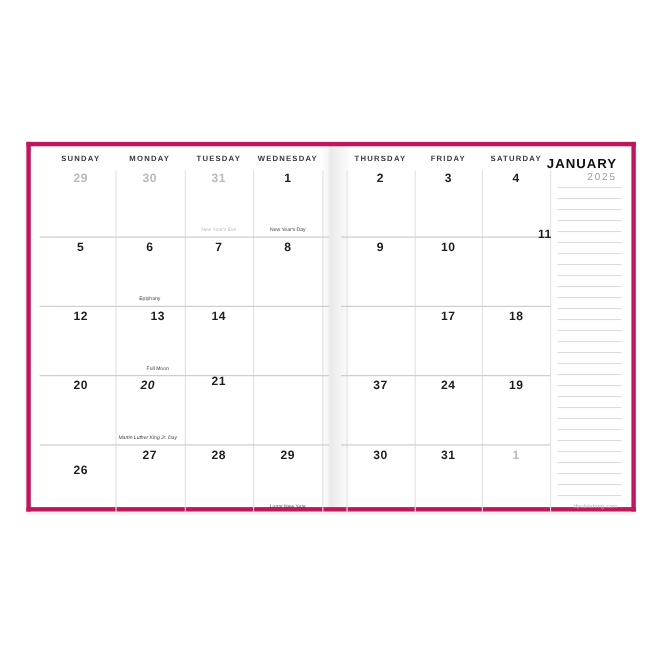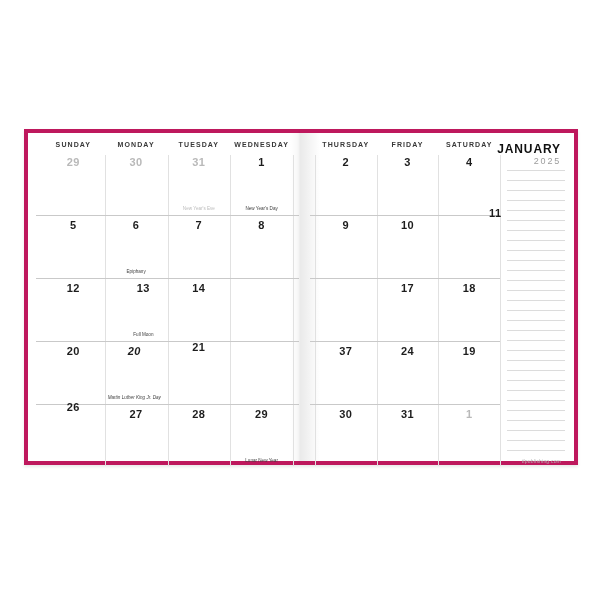--- a/index.html
+++ b/index.html
@@ -93,21 +93,21 @@
       <div class="cell" style="left: 14px; top: 208px; width: 62.75px; height: 63px;">
         <div class="date-num">20</div>
       </div>
       <div class="cell" style="left: 76.75px; top: 208px; width: 59px; height: 63px; font-style: italic;">
         <div class="date-num">20</div>
         <div class="holiday">Martin Luther King Jr. Day</div>
       </div>
       <div class="cell" style="left: 139.5px; top: 204px; width: 62.75px; height: 63px;">
         <div class="date-num">21</div>
       </div>
-      <div class="cell" style="left: 14px; top: 264px; width: 62.75px; height: 63px;">
+      <div class="cell" style="left: 14px; top: 285px; width: 62.75px; height: 63px;">
         <div class="date-num">26</div>
       </div>
       <div class="cell" style="left: 76.75px; top: 271px; width: 62.75px; height: 63px;">
         <div class="date-num">27</div>
       </div>
       <div class="cell" style="left: 139.5px; top: 271px; width: 62.75px; height: 63px;">
         <div class="date-num">28</div>
       </div>
       <div class="cell" style="left: 202.25px; top: 271px; width: 62.75px; height: 63px;">
         <div class="date-num">29</div>

